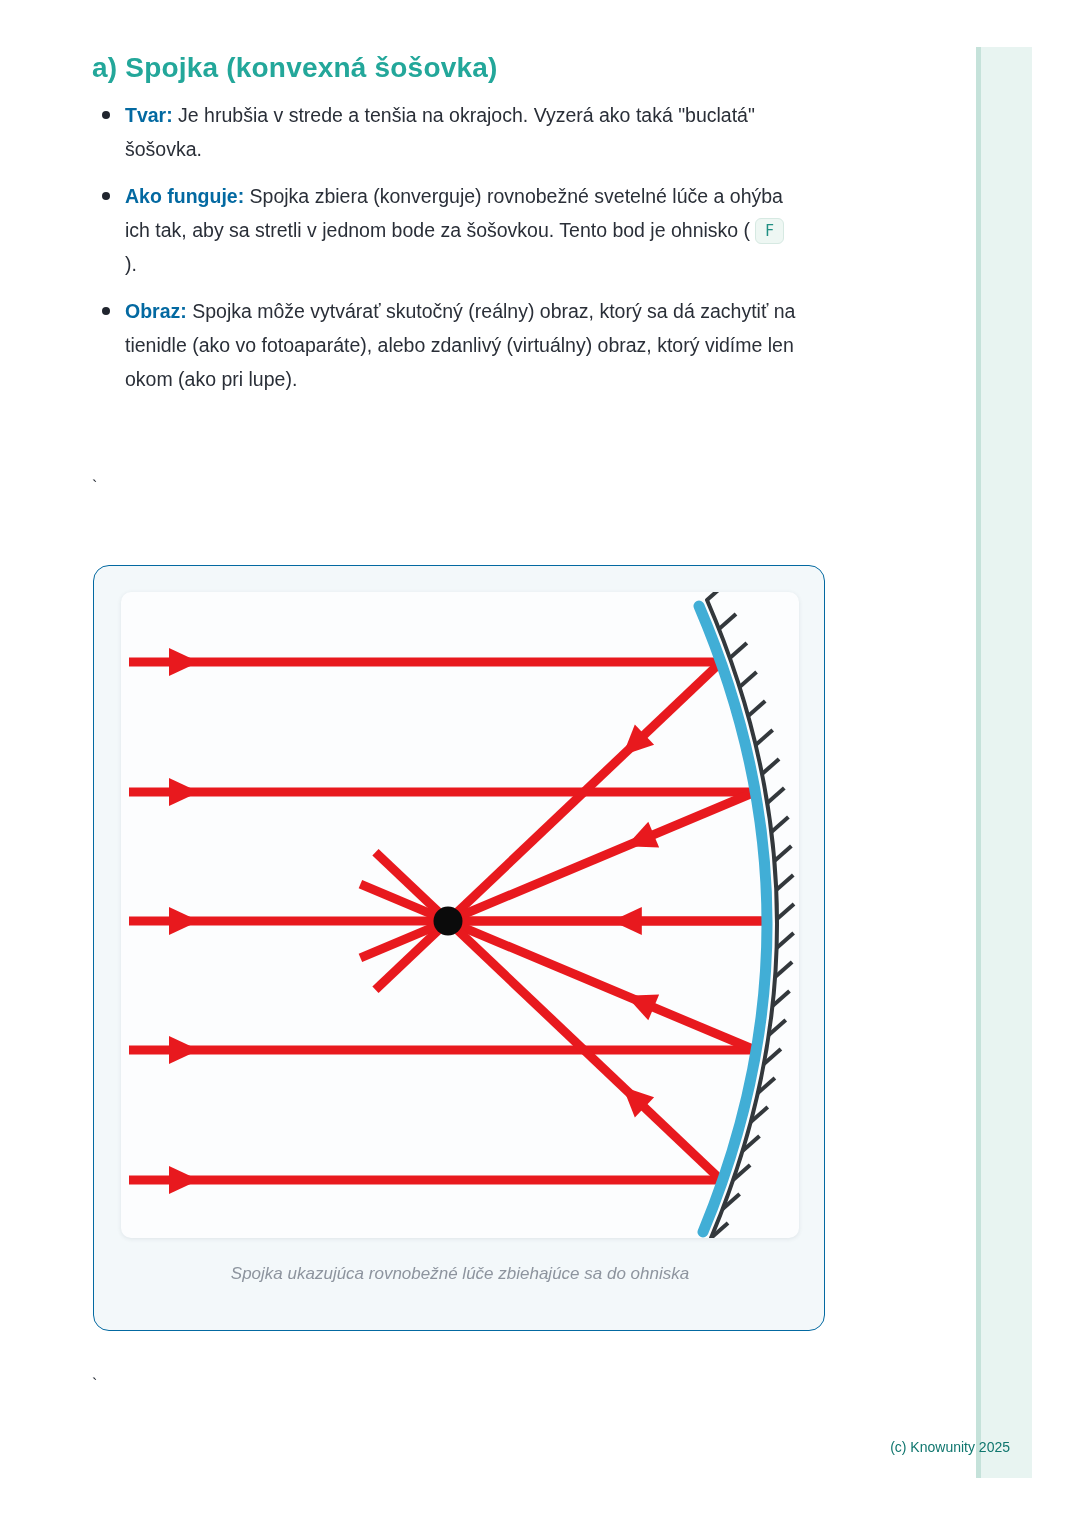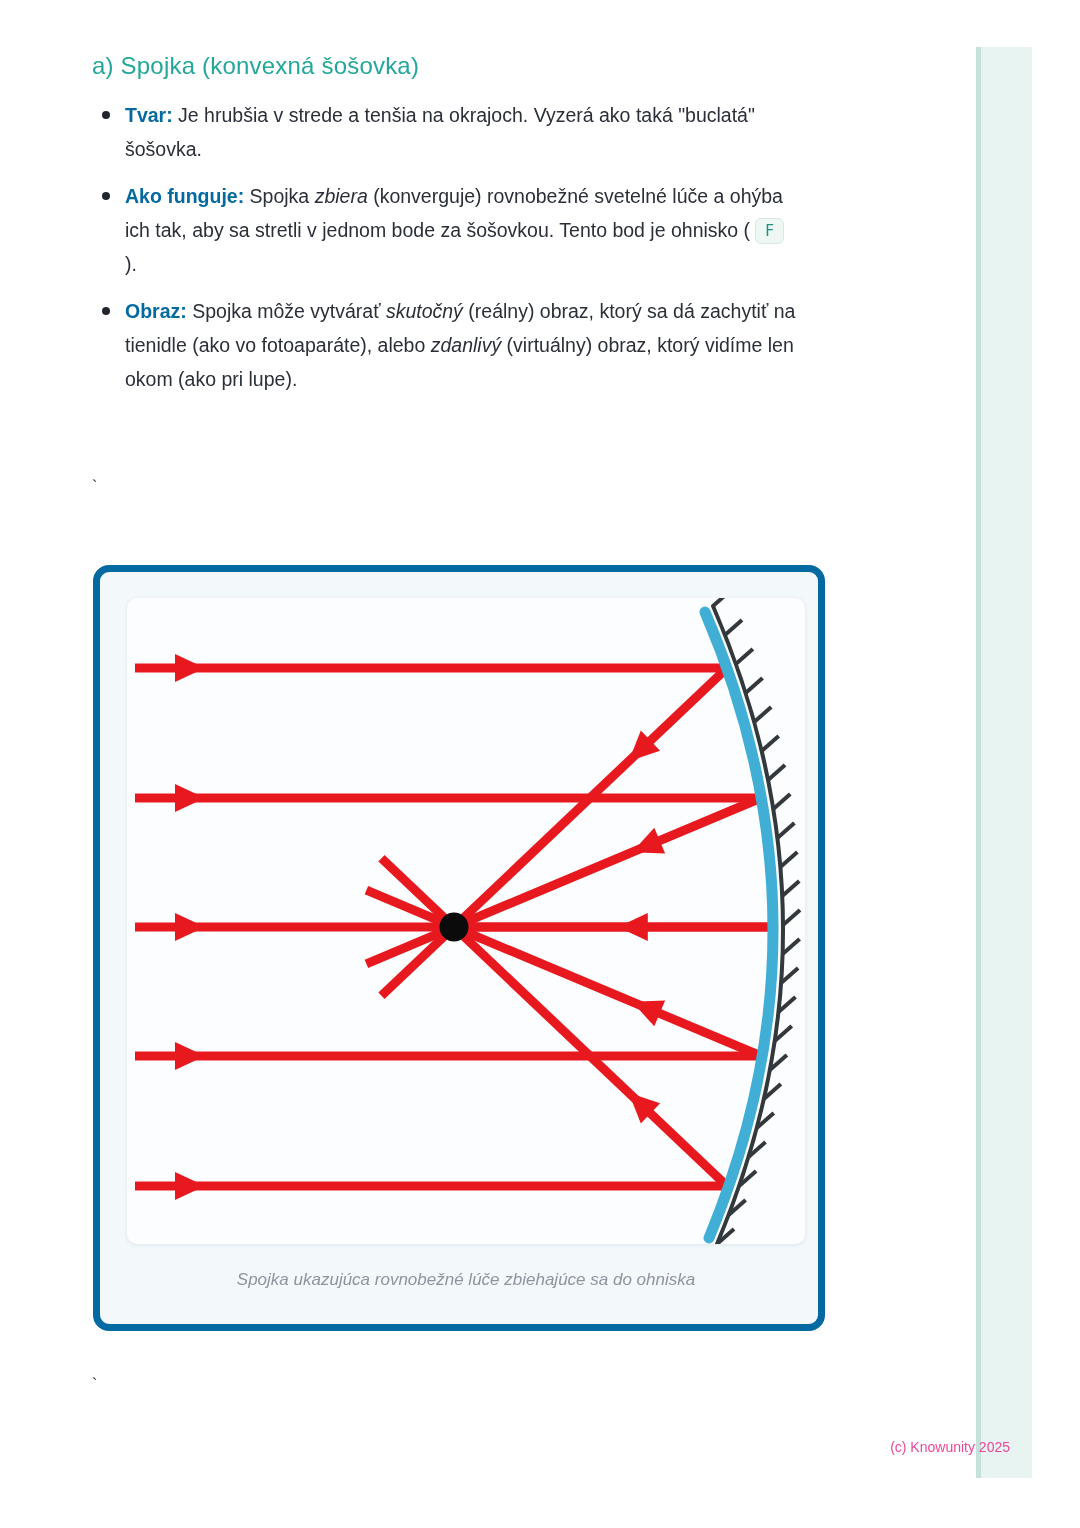--- a/index.html
+++ b/index.html
@@ -9,70 +9,70 @@
   .page { position:absolute; left:0; top:0; width:1080px; height:1528px; background:#ffffff; }
 
   
   .accent-bar {
     position:absolute; left:976px; top:47px; width:56px; height:1431px;
     background:#e8f4f1; border-left:5px solid #c5e2da;
   }
 
   .heading {
     position:absolute; left:92px; top:52px; width:800px;
-    font-size:24px; font-weight:normal; color:#23a79a; letter-spacing:0.2px;
+    font-size:28px; font-weight:bold; color:#23a79a; letter-spacing:0.2px;
   }
 
   .bullet-list {
     position:absolute; left:92px; top:98px; width:712px;
     list-style:none;
   }
   .bullet-item {
     position:relative; padding-left:33px; margin-bottom:13px;
     font-size:19.5px; line-height:34px; color:#2a2f38;
   }
   .bullet-marker {
     position:absolute; left:10px; top:13px; width:8px; height:8px;
     border-radius:50%; background:#20252e;
   }
   .seg-bold   { font-weight:bold; color:#0369a1; }
   .seg-normal { }
-  .seg-italic { font-style:italic; }
+  .seg-italic { }
   .seg-code   {
     display:inline-block; font-family:"DejaVu Sans Mono", monospace;
     font-size:15px; line-height:20px; color:#1f8f82;
     background:#eef7f3; border:1px solid #d6e9e2; border-radius:6px;
     padding:2px 9px; margin:0 5px; vertical-align:1px;
   }
 
   .stray-tick {
     position:absolute; left:92px; font-size:16px; color:#2a2f38;
   }
   .stray-tick.one { top:478px; }
   .stray-tick.two { top:1376px; }
 
   .figure-card {
     position:absolute; left:93px; top:565px; width:732px; height:766px;
-    background:#f3f8fa; border:7px solid #0369a1; border-radius:16px;
+    background:#f3f8fa; border:1px solid #0369a1; border-radius:16px;
   }
   .diagram-panel {
     position:absolute; left:27px; top:26px; width:678px; height:646px;
     background:#fcfdfe; border-radius:10px;
     box-shadow:0 1px 4px rgba(40,60,80,0.10);
     overflow:hidden;
   }
   .diagram-panel svg { display:block; width:678px; height:646px; }
   .figure-caption {
     position:absolute; left:0; top:698px; width:732px;
     text-align:center; font-style:italic; font-size:17px; color:#8d949e;
   }
 
   .footer-credit {
     position:absolute; top:1439px; right:70px;
-    font-size:14px; color:#ec4899; z-index:2;
+    font-size:14px; color:#0f766e; z-index:2;
   }
 </style>
 </head>
 <body>
 
 <div class="page">
 
   <div class="accent-bar"></div>
 
   <h1 class="heading">a) Spojka (konvexná šošovka)</h1>

